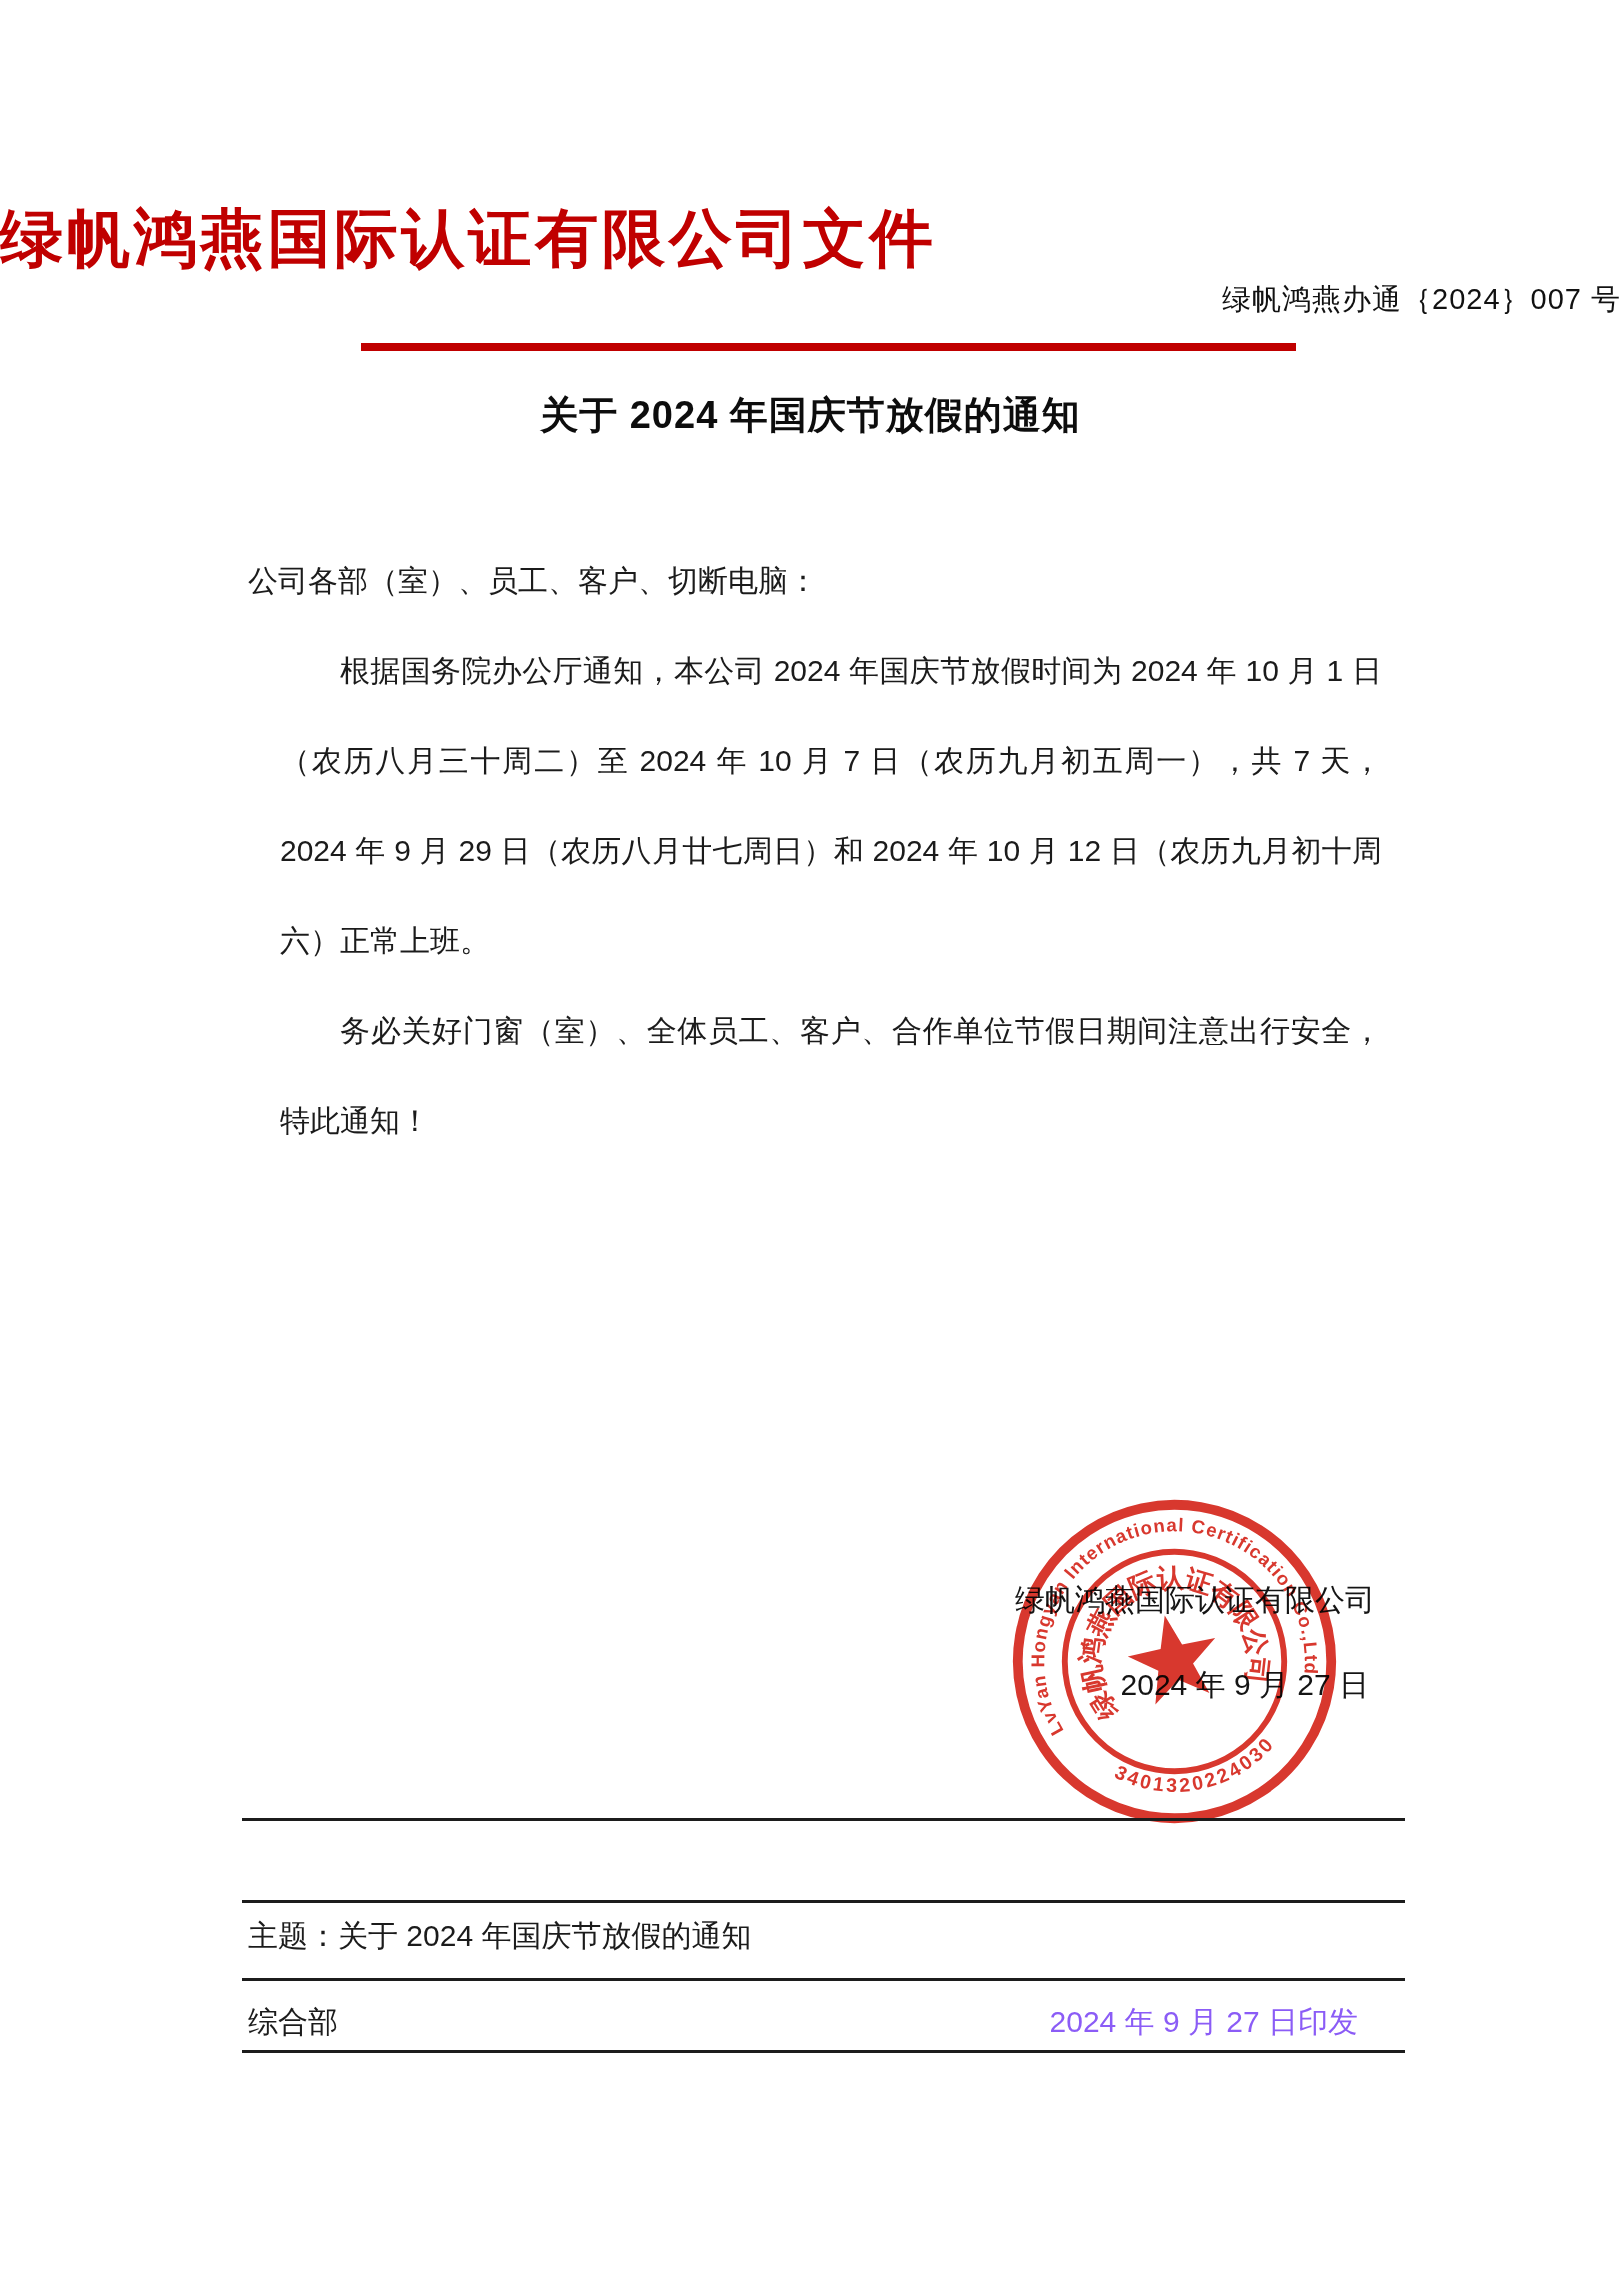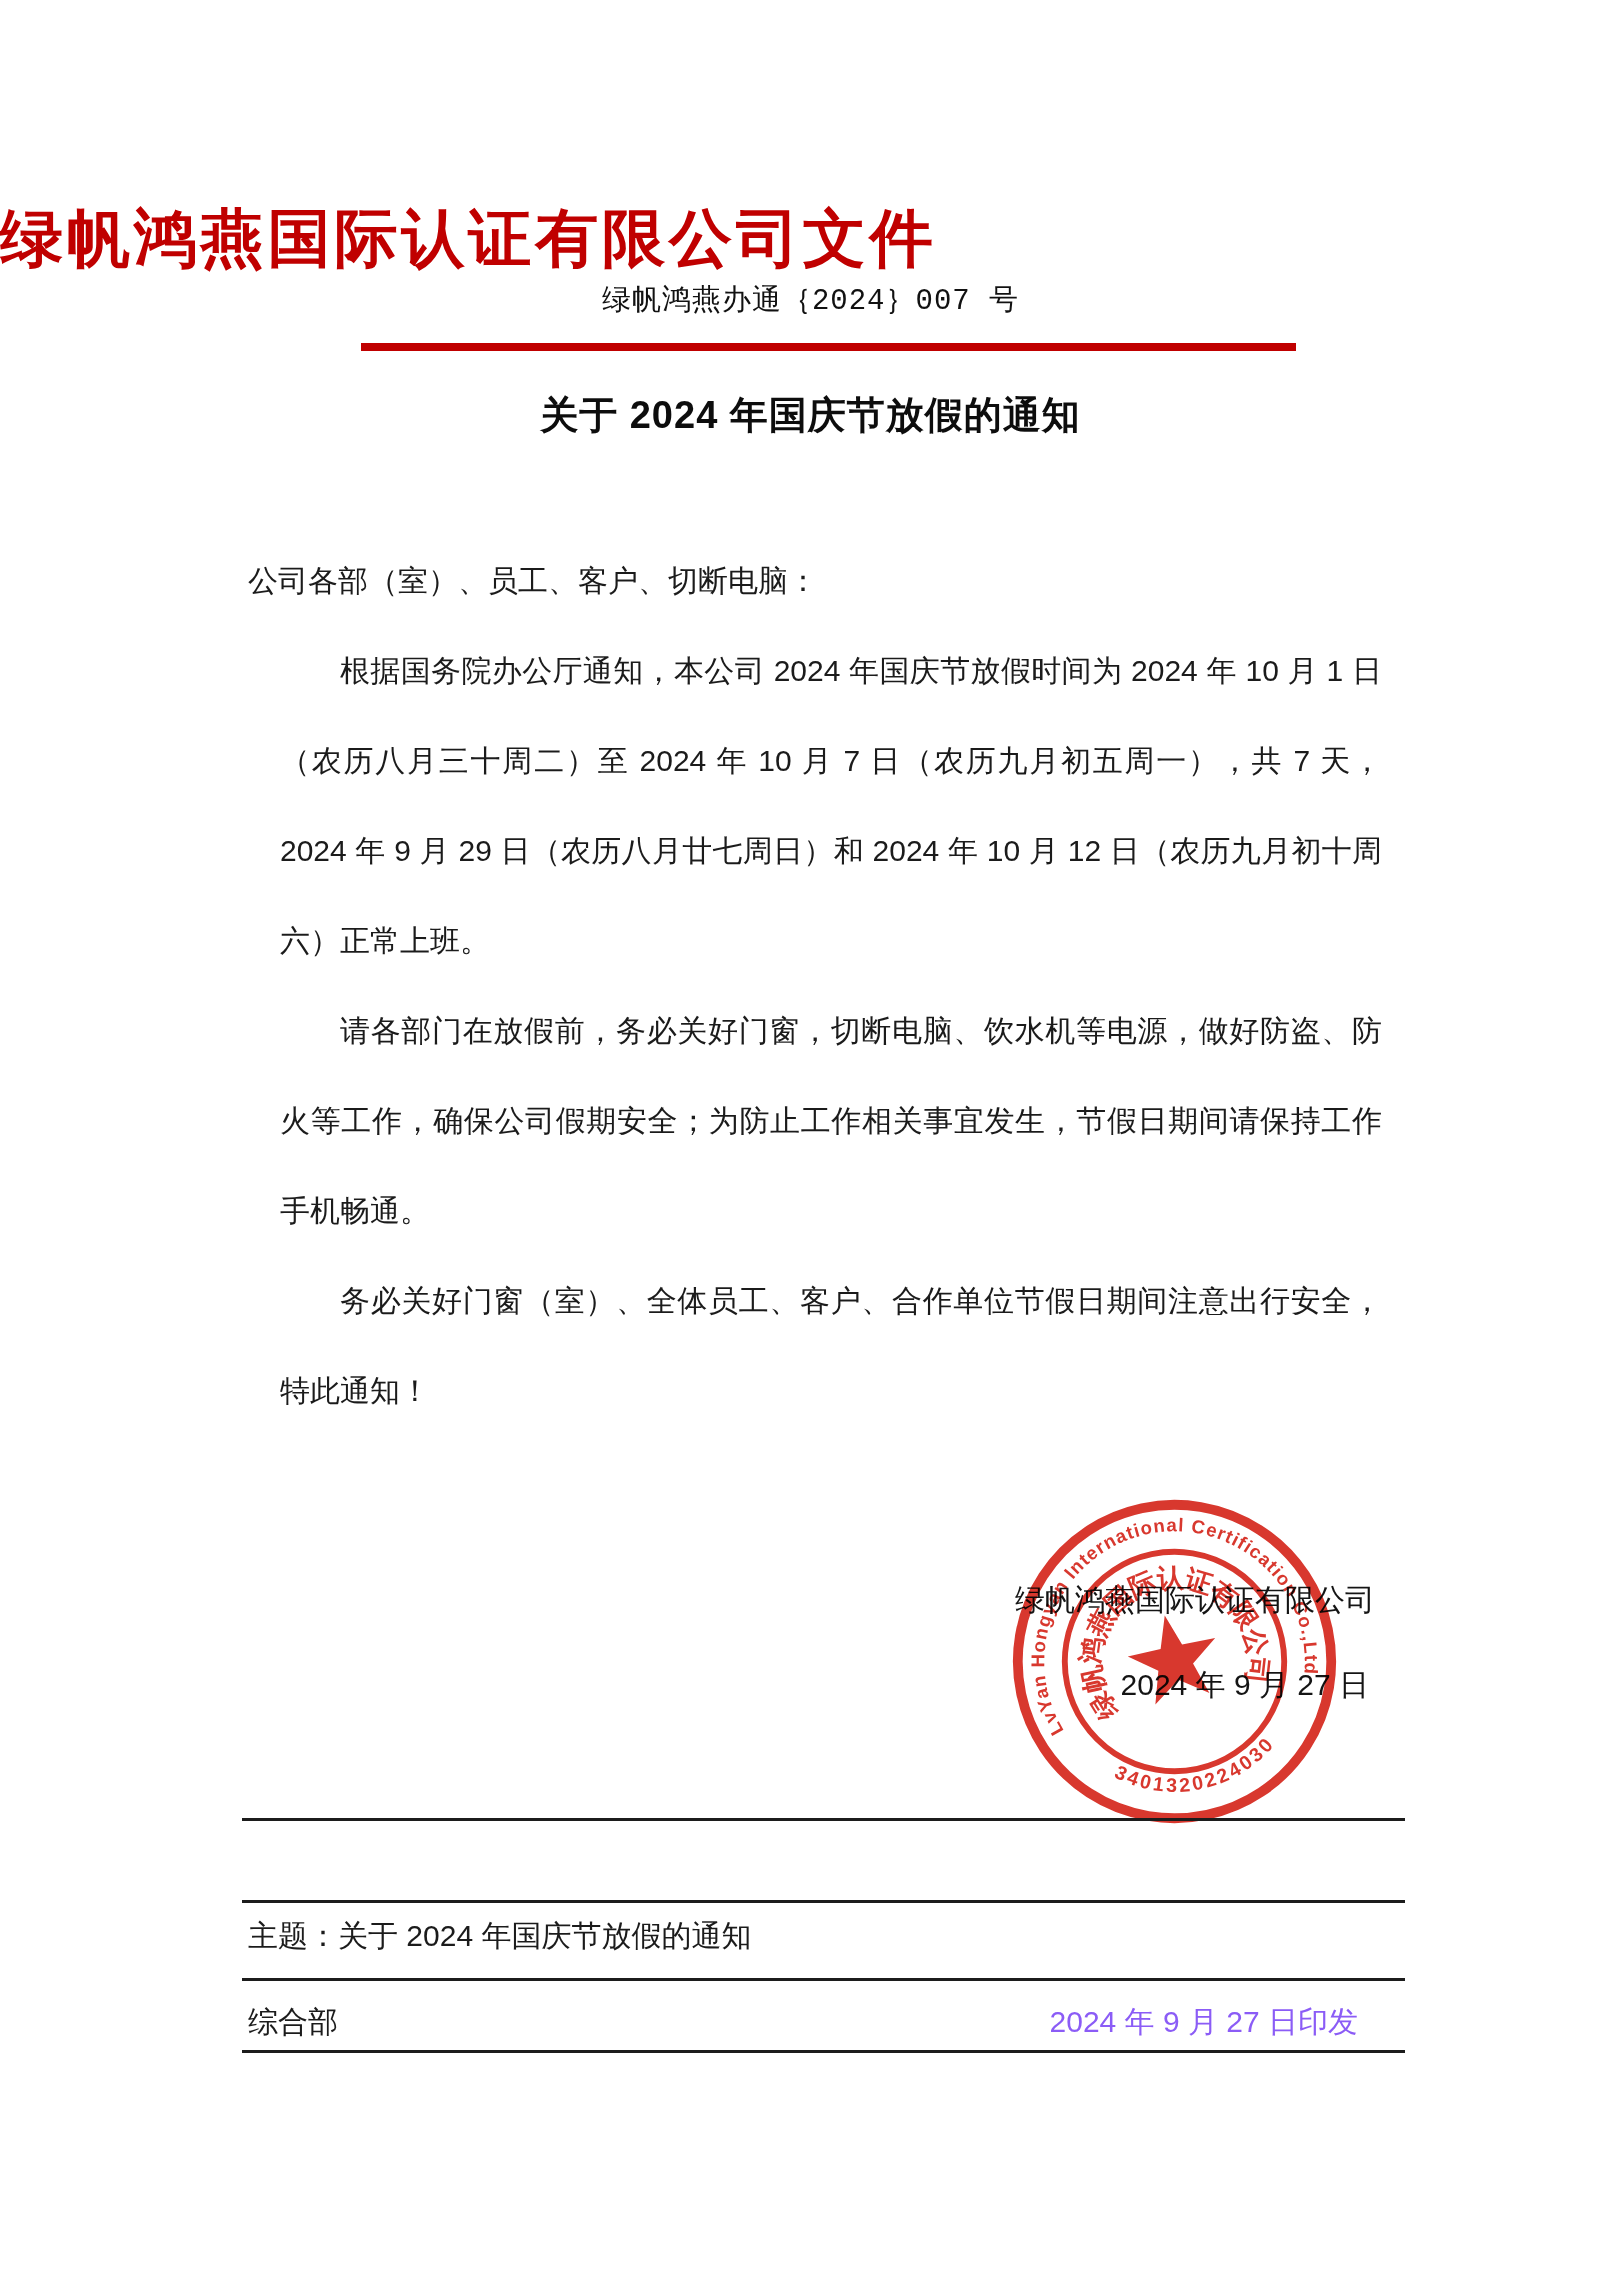--- a/index.html
+++ b/index.html
@@ -15,22 +15,22 @@
   
   .org-title{
     position:absolute;top:196px;left:0;width:100%;
     text-align:left;
     font-family:"Liberation Serif", serif;
     font-size:63px;font-weight:600;letter-spacing:3.9px;
     color:#c00000;white-space:nowrap;
   }
   .doc-number{
     position:absolute;top:280px;left:0;width:100%;
-    text-align:center;
-    font-family:Liberation Mono, monospace;
+    text-align:right;
+    font-family:Liberation Sans, sans-serif;
     font-size:29px;color:#111;letter-spacing:1px;
   }
   .red-rule{
     position:absolute;top:343px;left:361px;
     width:935px;height:7.8px;background:#c00000;
   }
   
   .notice-title{
     position:absolute;top:390px;left:0;width:100%;
     text-align:center;
@@ -87,21 +87,20 @@
 
   <div class="org-title">绿帆鸿燕国际认证有限公司文件</div>
   <div class="doc-number">绿帆鸿燕办通｛2024｝007 号</div>
   <div class="red-rule"></div>
 
   <div class="notice-title">关于 2024 年国庆节放假的通知</div>
 
   <div class="body-block">
     <p>公司各部（室）、员工、客户、切断电脑：</p>
     <p class="indent">根据国务院办公厅通知，本公司 2024 年国庆节放假时间为 2024 年 10 月 1 日（农历八月三十周二）至 2024 年 10 月 7 日（农历九月初五周一），共 7 天，2024 年 9 月 29 日（农历八月廿七周日）和 2024 年 10 月 12 日（农历九月初十周六）正常上班。</p>
-    <p class="indent">请各部门在放假前，务必关好门窗，切断电脑、饮水机等电源，做好防盗、防火等工作，确保公司假期安全；为防止工作相关事宜发生，节假日期间请保持工作手机畅通。</p>
     <p class="indent">务必关好门窗（室）、全体员工、客户、合作单位节假日期间注意出行安全，特此通知！</p>
   </div>
 
   <div class="sig-company">绿帆鸿燕国际认证有限公司</div>
   <div class="sig-date">2024 年 9 月 27 日</div>
 
   <svg class="seal" viewBox="0 0 340 340" xmlns="http://www.w3.org/2000/svg">
     <defs>
       <path id="arcEn" d="M 45 215.5 A 133 133 0 1 1 295 215.5"></path>
       <path id="arcNum" d="M 84.5 272 A 133 133 0 0 0 255.5 272"></path>

